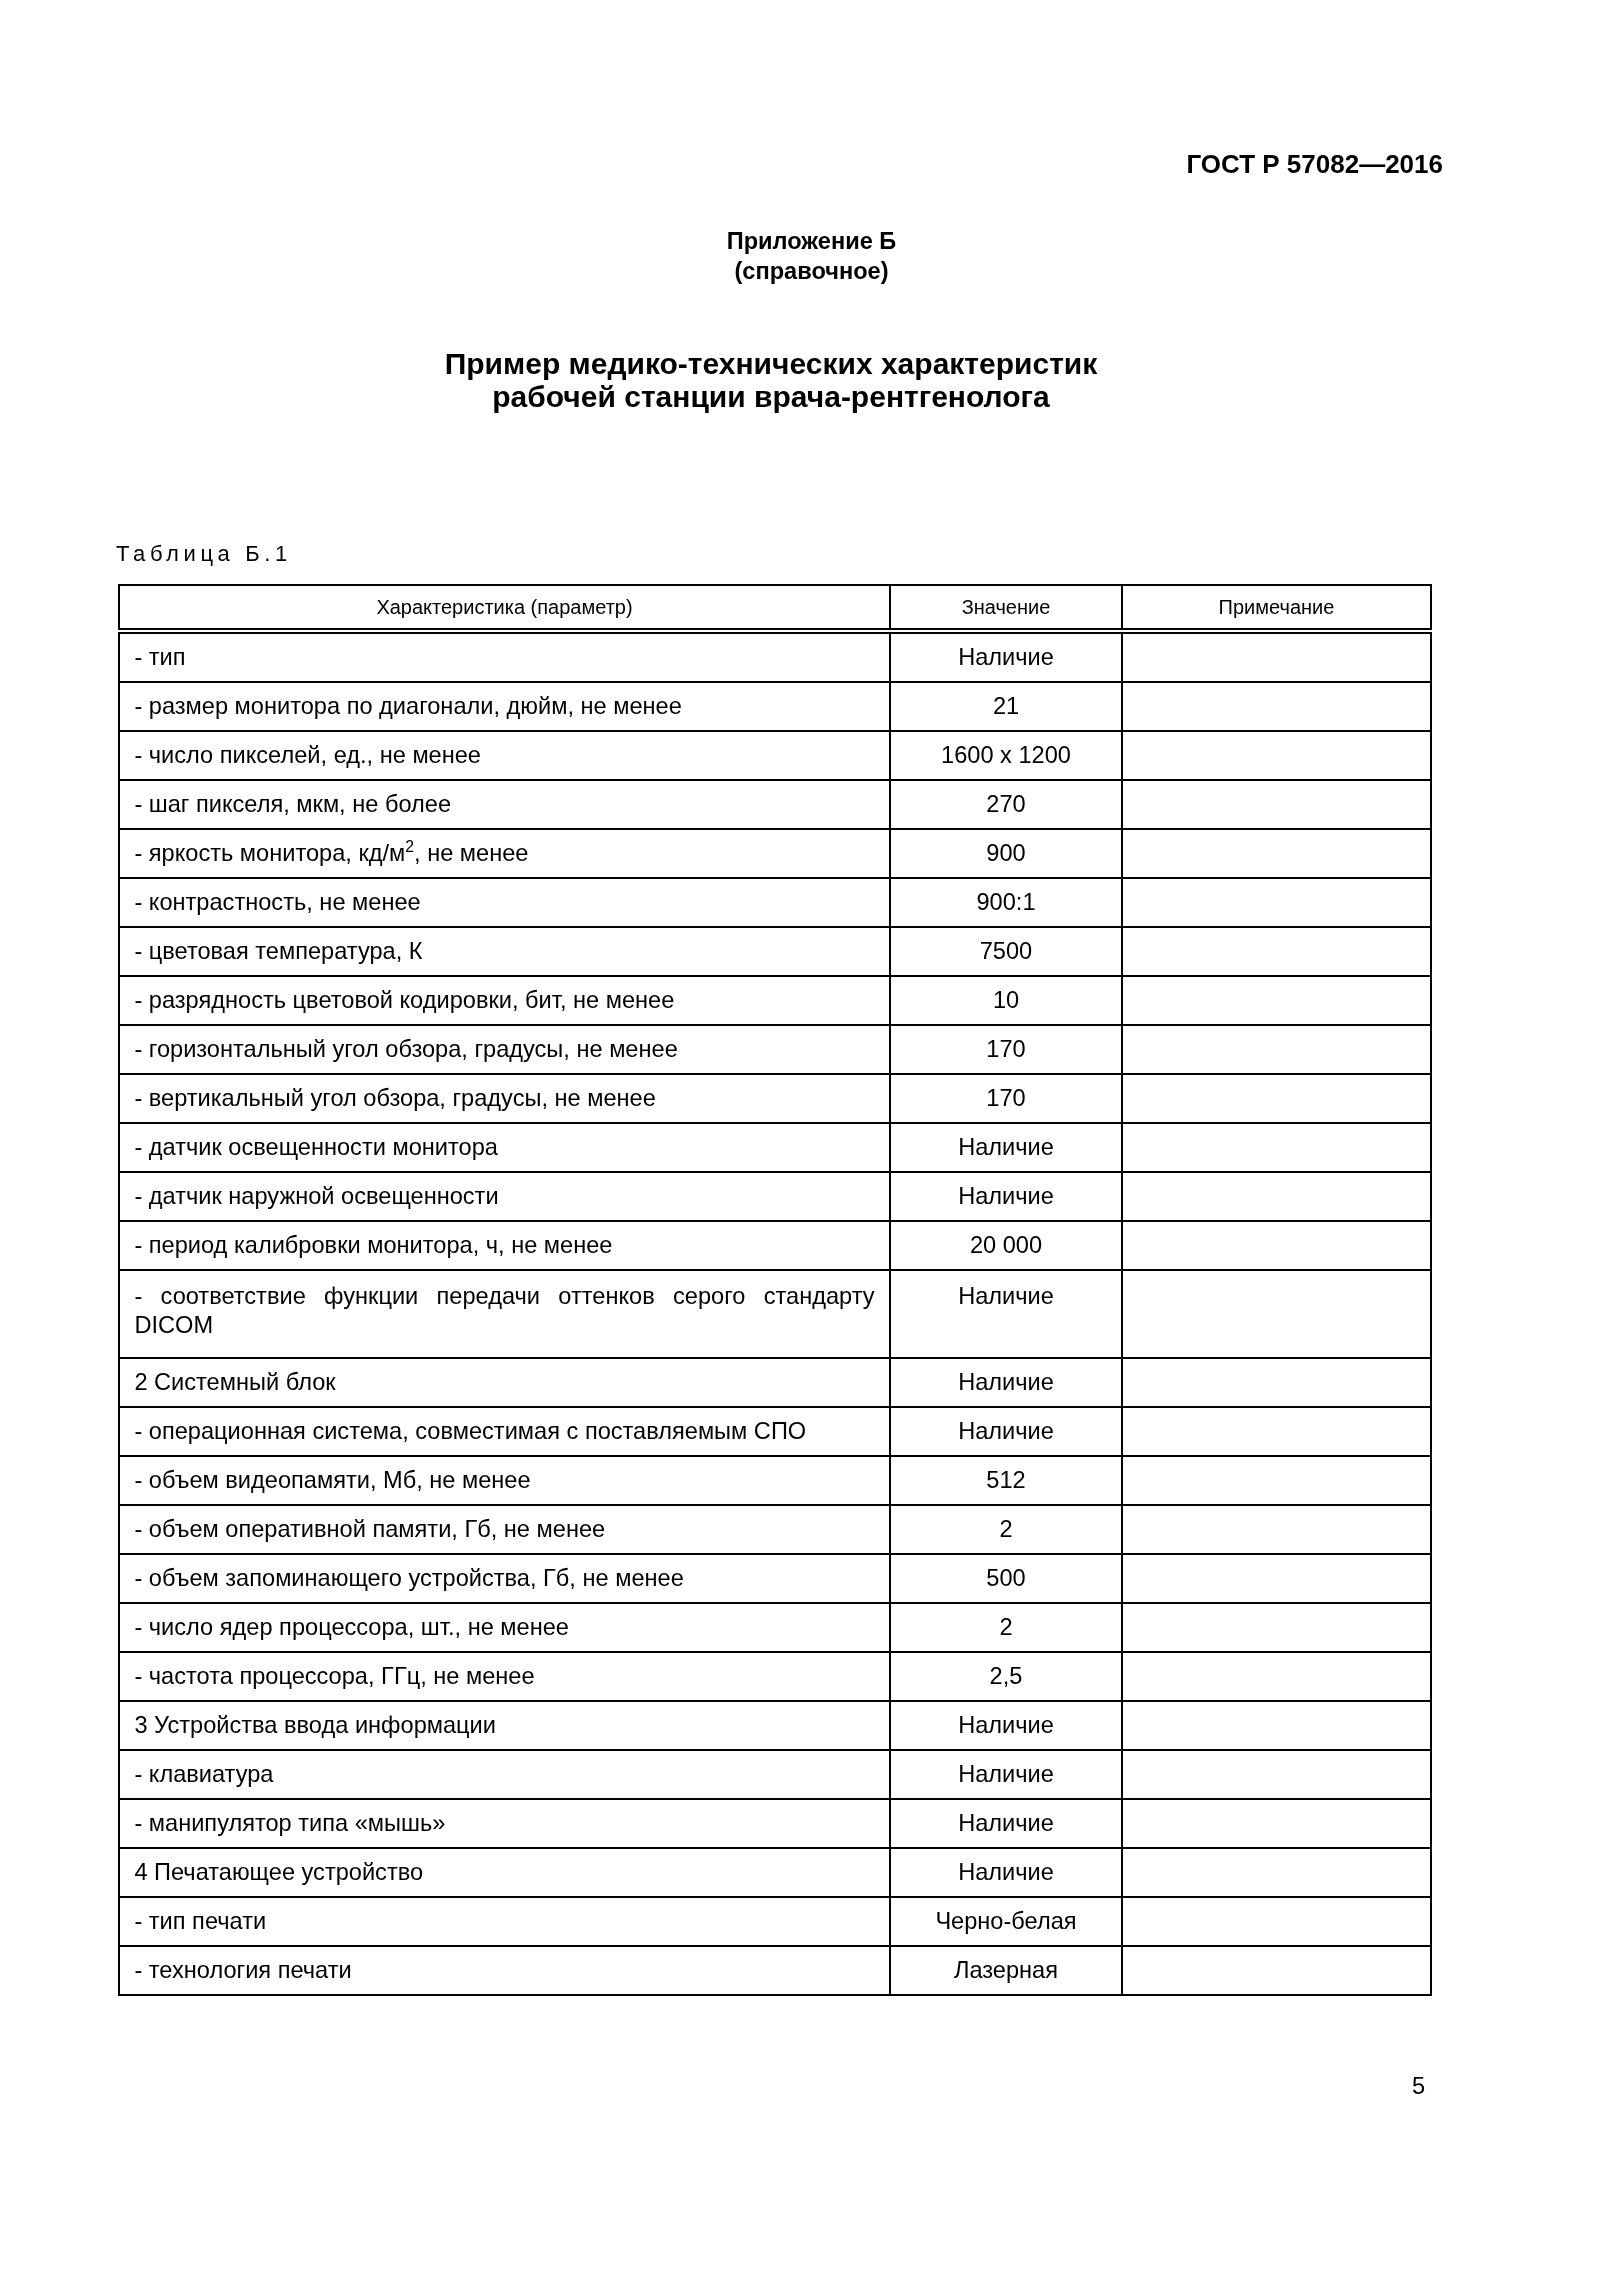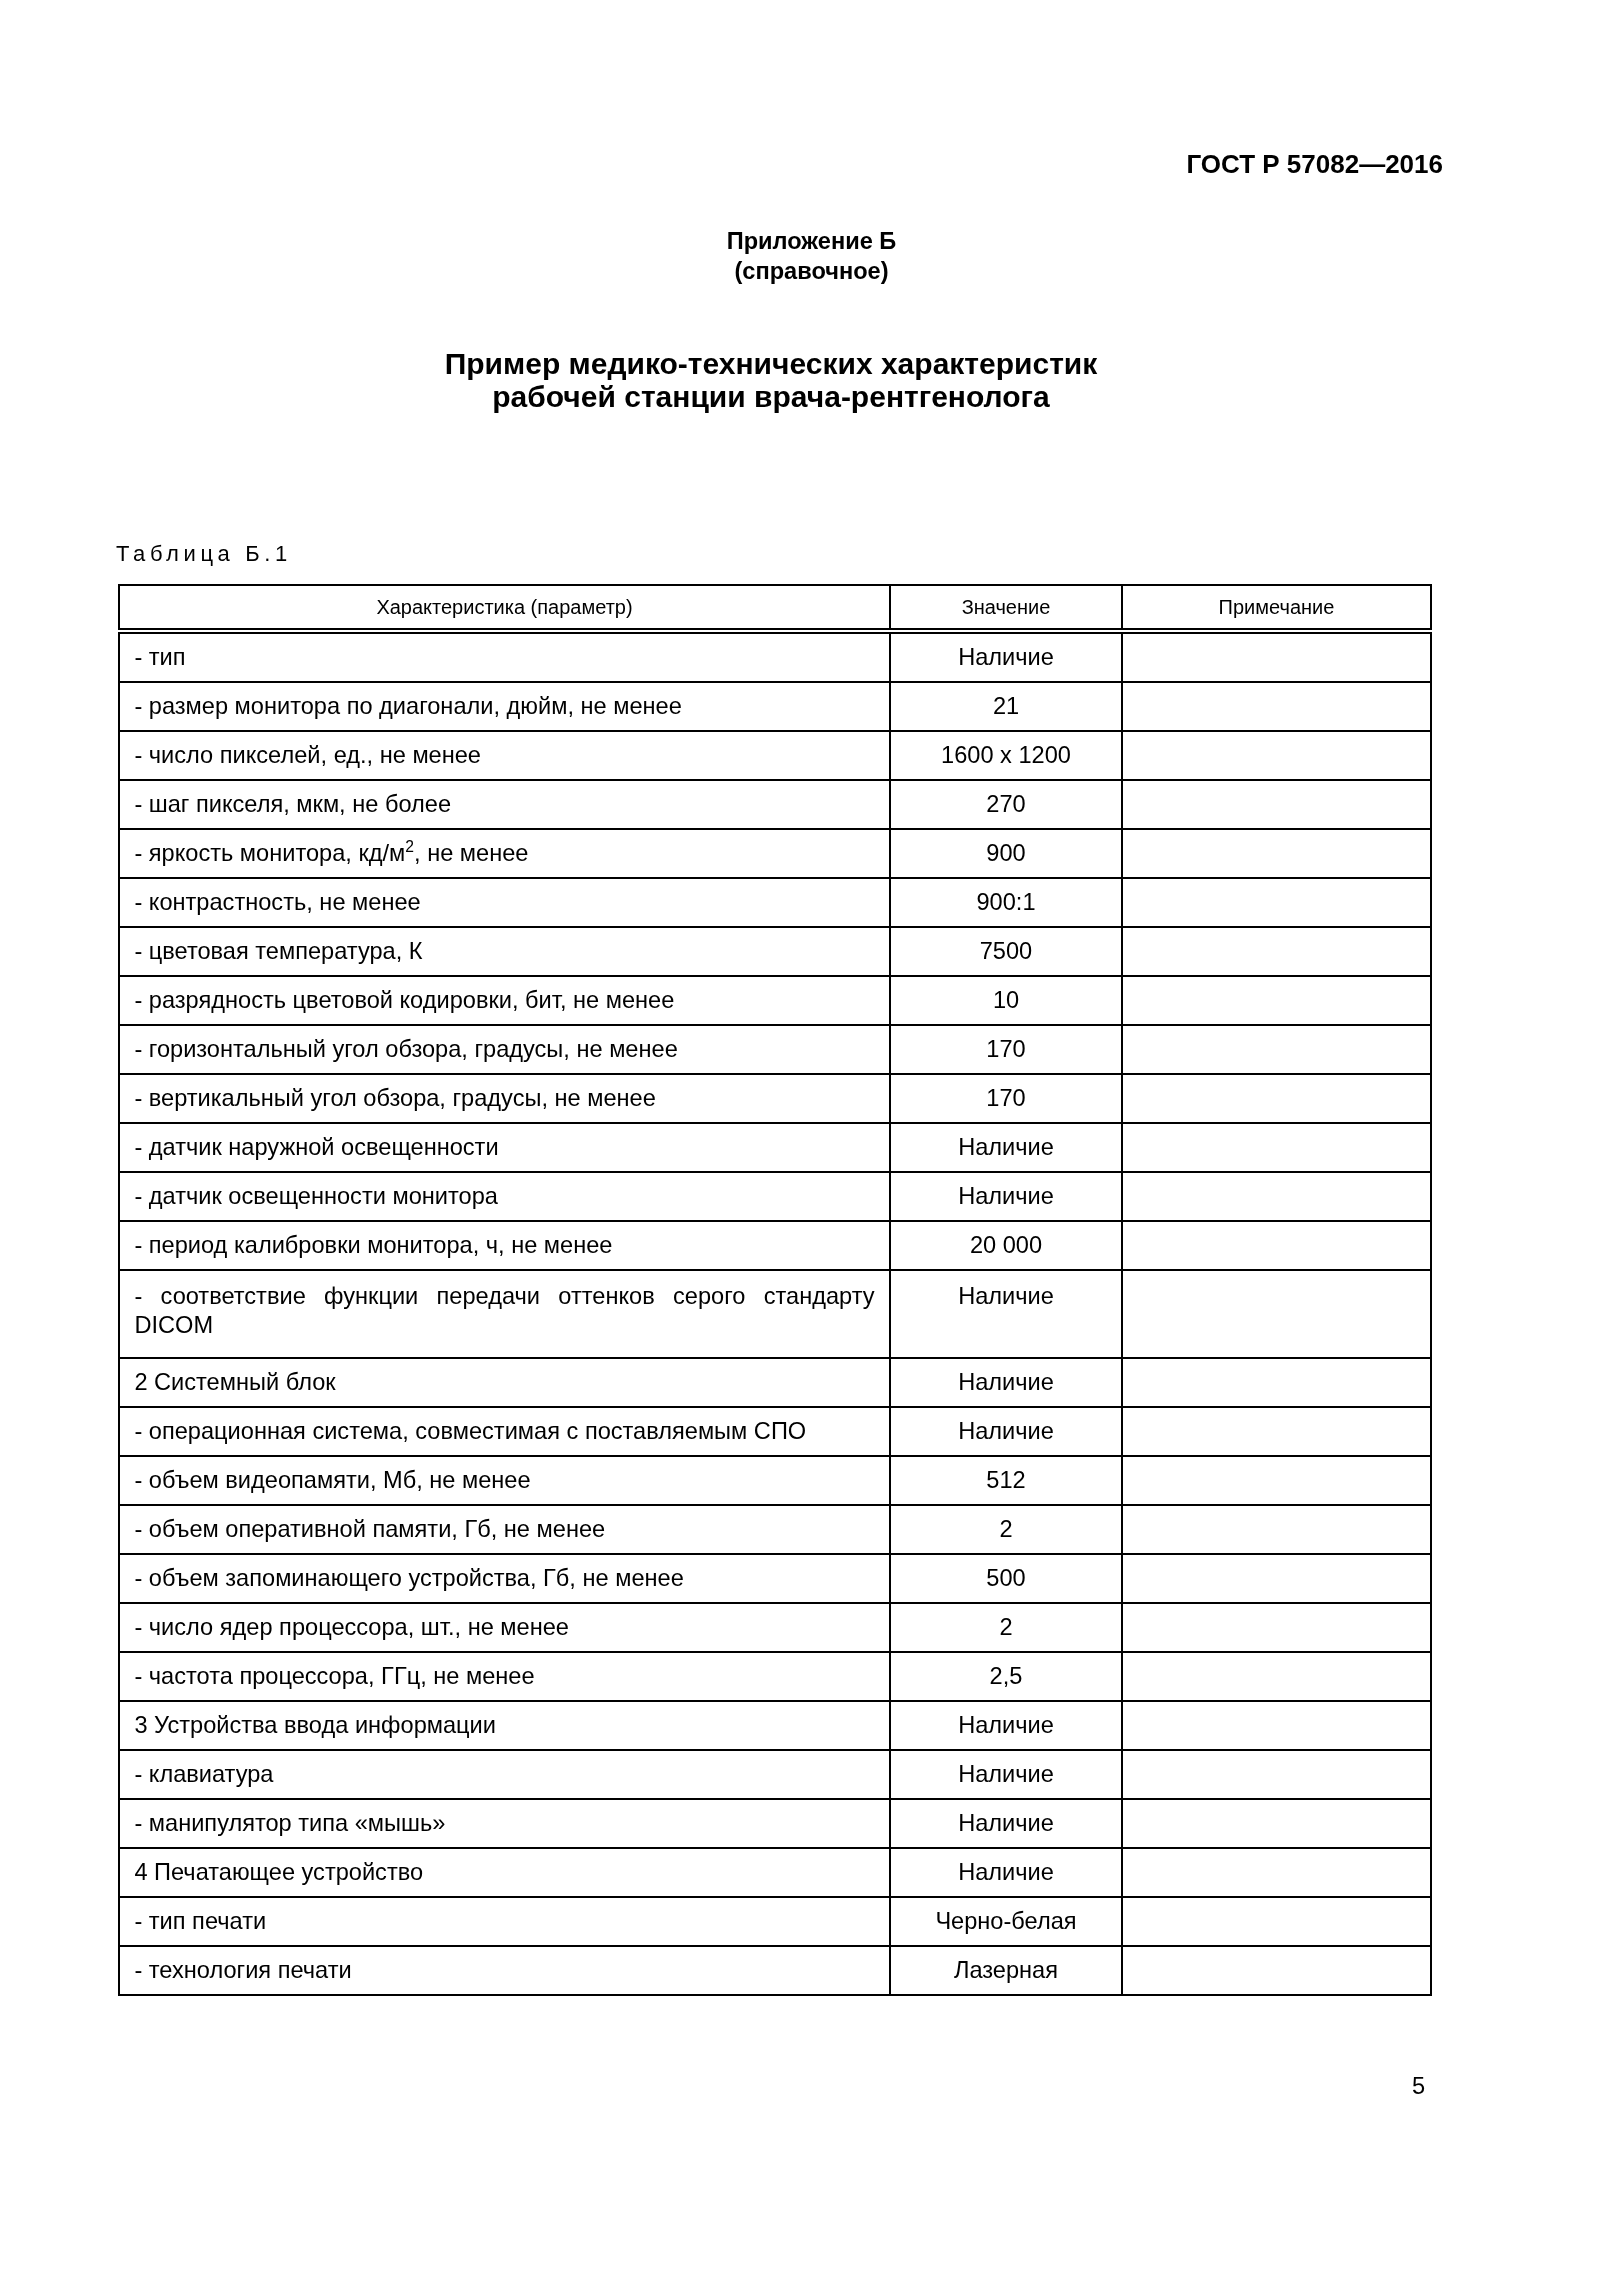--- a/index.html
+++ b/index.html
@@ -102,26 +102,26 @@
         <td class="param">-  горизонтальный угол обзора, градусы, не менее</td>
         <td class="val">170</td>
         <td></td>
       </tr>
     <tr>
         <td class="param">-  вертикальный угол обзора, градусы, не менее</td>
         <td class="val">170</td>
         <td></td>
       </tr>
     <tr>
+        <td class="param">-  датчик освещенности монитора</td>
+        <td class="val">Наличие</td>
+        <td></td>
+      </tr>
+    <tr>
         <td class="param">-  датчик наружной освещенности</td>
-        <td class="val">Наличие</td>
-        <td></td>
-      </tr>
-    <tr>
-        <td class="param">-  датчик освещенности монитора</td>
         <td class="val">Наличие</td>
         <td></td>
       </tr>
     <tr>
         <td class="param">-  период калибровки монитора, ч, не менее</td>
         <td class="val">20 000</td>
         <td></td>
       </tr>
     <tr class="tall">
         <td class="param">-  соответствие функции передачи оттенков серого стандарту DICOM</td>

